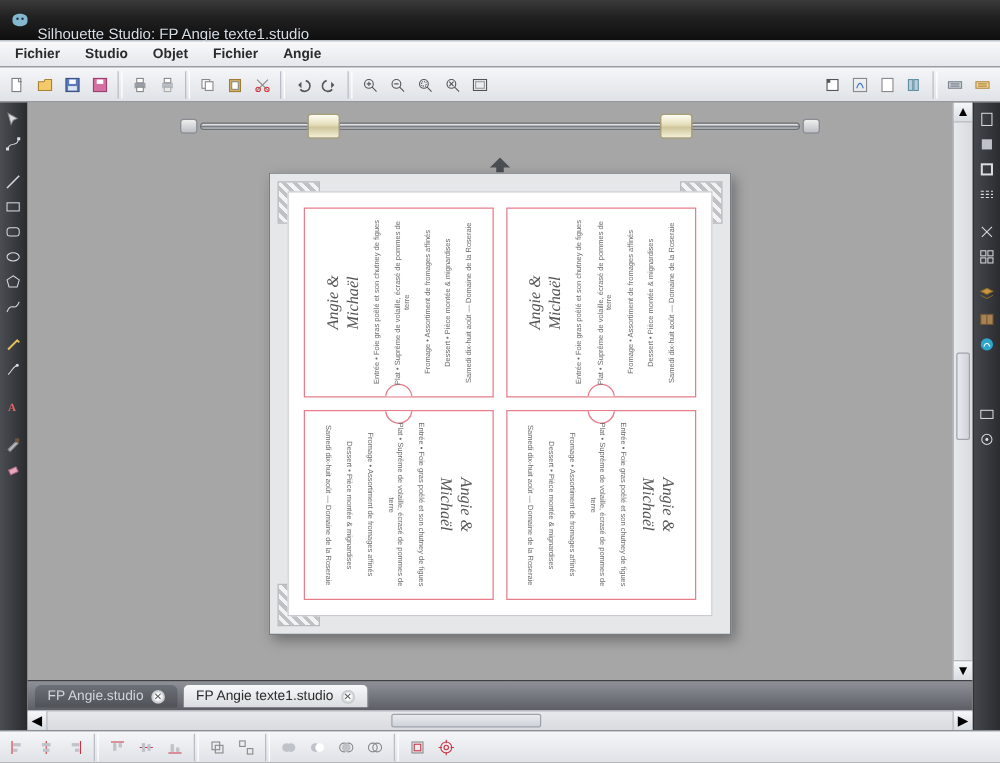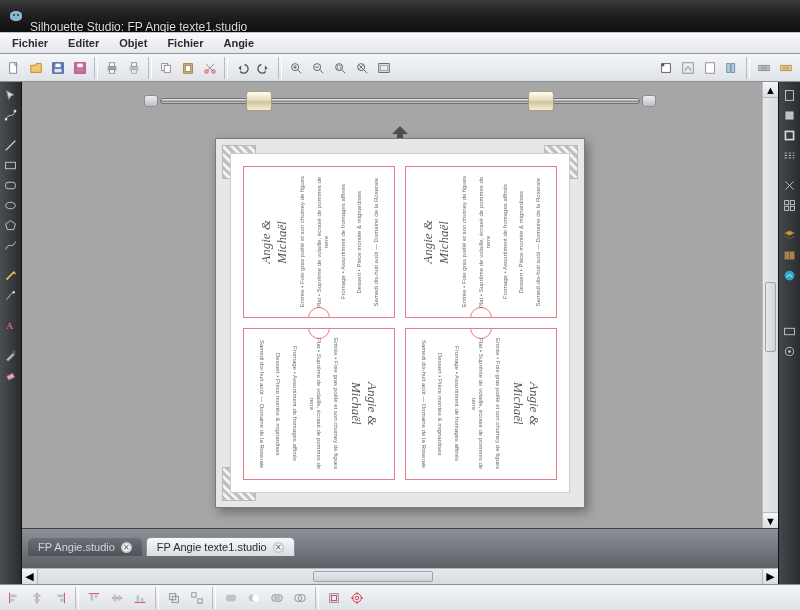--- a/index.html
+++ b/index.html
@@ -163,22 +163,22 @@
   }
   .vtext { writing-mode:vertical-rl; transform:rotate(180deg);
     font-size:6px; line-height:1.2; color:#6b6b6b; text-align:center; }
   .vscript { writing-mode:vertical-rl; transform:rotate(180deg);
     font-family:"Brush Script MT","Segoe Script",cursive; font-size:13px; color:#555; font-style:italic; white-space:pre; }
   .card.top .vtext, .card.top .vscript { transform:rotate(180deg);}
   .card.bot .vtext, .card.bot .vscript { transform:none; }
 
   
   .doc-tabs {
-    height:40px; background:linear-gradient(#8e9197,#5c5f65);
-    display:flex; align-items:flex-end; padding:12px 6px; gap:4px;
+    height:24px; background:linear-gradient(#8e9197,#5c5f65);
+    display:flex; align-items:flex-end; padding:2px 6px; gap:4px;
     border-top:1px solid #3e4045;
   }
   .doc-tab {
     padding:3px 10px 3px 10px; font-size:11px;
     border-top-left-radius:5px; border-top-right-radius:5px;
     display:flex; align-items:center; gap:6px; position:relative;
   }
   .doc-tab .close { width:11px; height:11px; border-radius:50%;
     background:radial-gradient(#fefefe 30%,#c9ccd0 60%,#9a9da3);
     display:flex; align-items:center; justify-content:center; font-size:8px; color:#555;}
@@ -200,21 +200,21 @@
   <svg class="app-icon" viewBox="0 0 16 16">
       <path d="M2 7c0-2 2-4 6-4s6 2 6 4v2c0 2-2 4-6 4s-6-2-6-4z" fill="#85b9d1"></path>
       <circle cx="6" cy="7" r="1" fill="#234"></circle>
       <circle cx="10" cy="7" r="1" fill="#234"></circle>
     </svg>
   <span class="title">Silhouette Studio: FP Angie texte1.studio</span>
 </div>
 
 <div class="menubar">
   <span class="menu-item">Fichier</span>
-  <span class="menu-item">Editer</span>
+  <span class="menu-item">Studio</span>
   <span class="menu-item">Objet</span>
   <span class="menu-item">Fichier</span>
   <span class="menu-item">Angie</span>
 </div>
 
 <div class="toolbar">
 
   <div class="tb-btn">
       <svg viewBox="0 0 16 16">
         <rect x="3" y="2" width="8" height="12" fill="#fff" stroke="#7a7d82"></rect>

